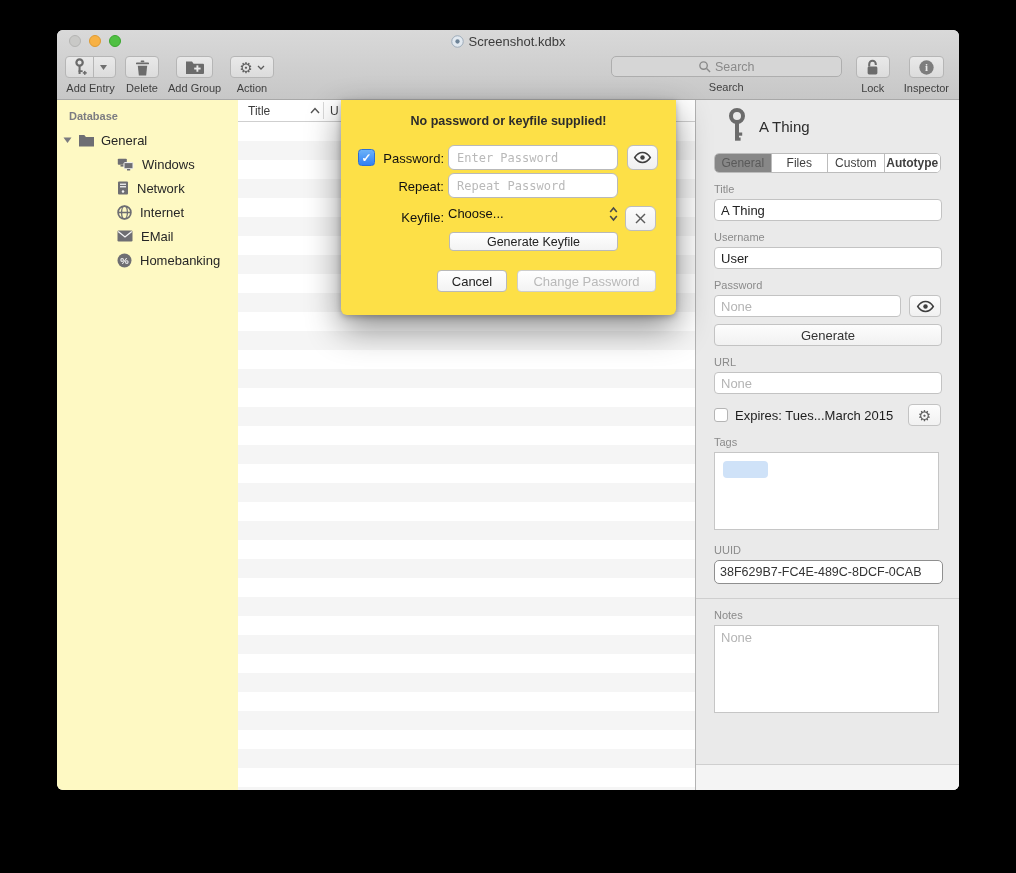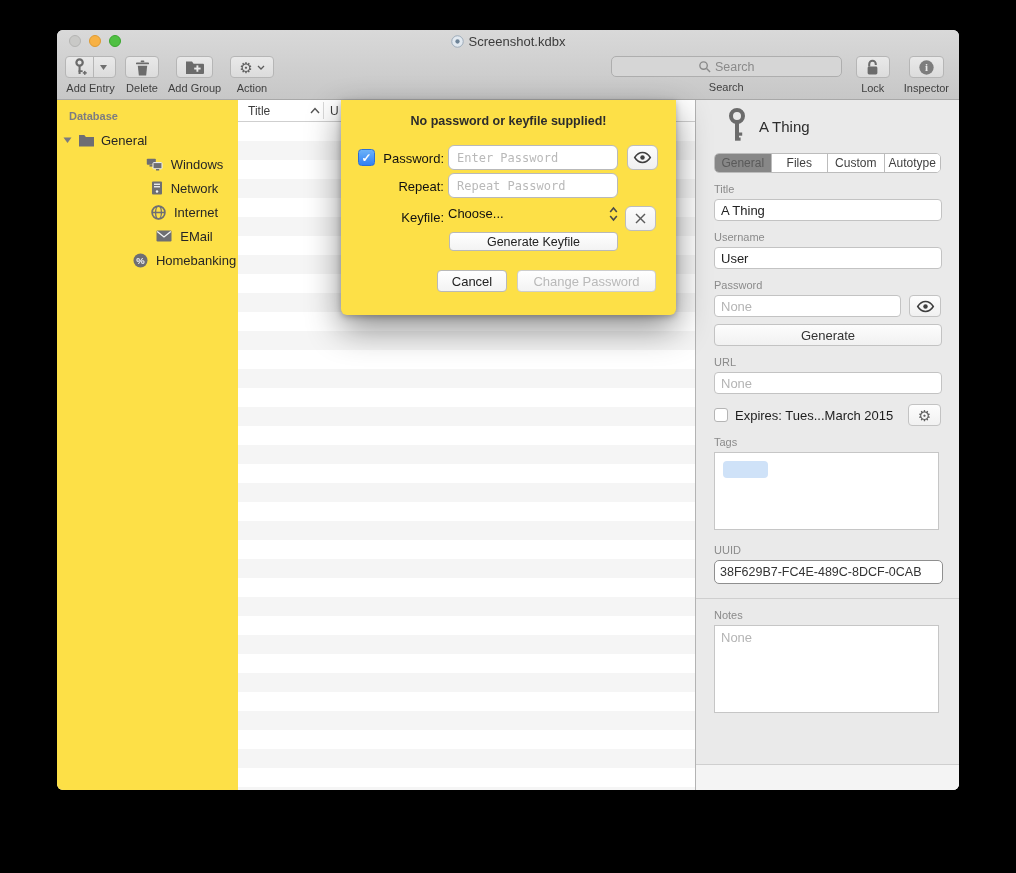--- a/index.html
+++ b/index.html
@@ -24,43 +24,43 @@
   .tb-btn{height:22px;min-width:34px;padding:0 8px;border:1px solid #b6b6b6;border-radius:4px;
     background:linear-gradient(#e9e9e9,#dcdcdc);display:flex;align-items:center;justify-content:center;gap:4px;}
   .tb-btn .sep{width:1px;height:20px;background:#b6b6b6;margin:0 2px;}
   .tb-label{font-size:11px;color:#3f3f3f;margin-top:4px;}
   .tb-right{position:absolute;right:10px;top:4px;display:flex;gap:14px;align-items:flex-start;justify-content:space-between;}
   .searchwrap{display:flex;flex-direction:column;align-items:center;}
   .searchfield{width:231px;height:21px;border:1px solid #aeaeae;border-radius:5px;background:#d6d6d6;
     display:flex;align-items:center;justify-content:center;gap:4px;font-size:12.5px;color:#8a8a8a;}
   .gear{font-size:15px;color:#5f5f5f;line-height:1;}
   
-  .sidebar{position:absolute;left:0;top:70px;bottom:0;width:216px;background:#fde047;border-right:1px solid #d4d4d4;}
+  .sidebar{position:absolute;left:0;top:70px;bottom:0;width:216px;background:#fef9c3;border-right:1px solid #d4d4d4;}
   .sb-header{font-size:11px;font-weight:bold;color:#7c7c82;margin:10px 0 6px 12px;}
   .sb-row{height:24px;display:flex;align-items:center;font-size:13px;color:#262626;}
   .sb-root{padding-left:6px;gap:6px;}
-  .sb-child{padding-left:40px;gap:8px;justify-content:center;}
+  .sb-child{padding-left:60px;gap:8px;}
   .badge{margin-left:auto;margin-right:13px;background:#8d97a3;color:#fff;font-size:10.5px;font-weight:bold;
     border-radius:8px;min-width:18px;height:15px;display:flex;align-items:center;justify-content:center;padding:0 5px;}
   
   .table{position:absolute;left:181px;top:70px;bottom:0;width:457px;background:#fff;}
   .thead{height:22px;border-bottom:1px solid #cfcfcf;background:#fff;display:flex;align-items:center;font-size:12px;color:#3d3d3d;position:relative;}
   .th-title{padding-left:10px;}
   .th-sort{position:absolute;left:72px;top:7px;}
   .th-div{position:absolute;left:85px;top:2px;bottom:2px;width:1px;background:#d9d9d9;}
   .th-next{position:absolute;left:92px;}
   .entries{position:absolute;left:0;right:0;top:22px;bottom:0;
     background:repeating-linear-gradient(to bottom,#ffffff 0,#ffffff 19px,#f5f5f5 19px,#f5f5f5 38px);}
   
   .inspector{position:absolute;right:0;top:70px;bottom:0;width:264px;background:#eaeaea;border-left:1px solid #b3b3b3;font-size:13px;}
   .entry-head{display:flex;align-items:center;gap:13px;padding:8px 18px 0 32px;height:44px;}
   .entry-title{font-size:15px;color:#2d2d2d;}
   .segmented{display:flex;margin:9px 18px 0 18px;height:20px;border:1px solid #bcbcbc;border-radius:5px;overflow:hidden;background:#fff;}
   .seg{flex:1;display:flex;align-items:center;justify-content:center;font-size:12px;color:#3f3f3f;border-right:1px solid #bcbcbc;background:#fff;}
-  .seg:last-child{border-right:none;}
+  .seg:last-child{border-right:none;font-weight:bold;}
   .seg.sel{background:#878787;color:#5a5a5a;}
   .flabel{font-size:11px;color:#8b8b8b;margin:10px 18px 4px 18px;}
   .ifield{display:block;width:228px;height:22px;margin:0 18px;border:1px solid #c3c3c3;border-radius:4px;background:#fff;
     font-family:"Liberation Sans",sans-serif;font-size:13px;color:#222;padding:0 6px;outline:none;}
   .ifield::placeholder{color:#b4b4b4;}
   .fieldrow{display:flex;gap:8px;margin:0 18px;align-items:center;}
   .fieldrow .ifield{width:187px;margin:0;}
   .sq-btn{width:33px;height:22px;border:1px solid #c3c3c3;border-radius:4px;background:linear-gradient(#fdfdfd,#f1f1f1);
     display:flex;align-items:center;justify-content:center;}
   .wide-btn{display:block;width:228px;height:22px;margin:7px 18px 0 18px;border:1px solid #c3c3c3;border-radius:4px;

